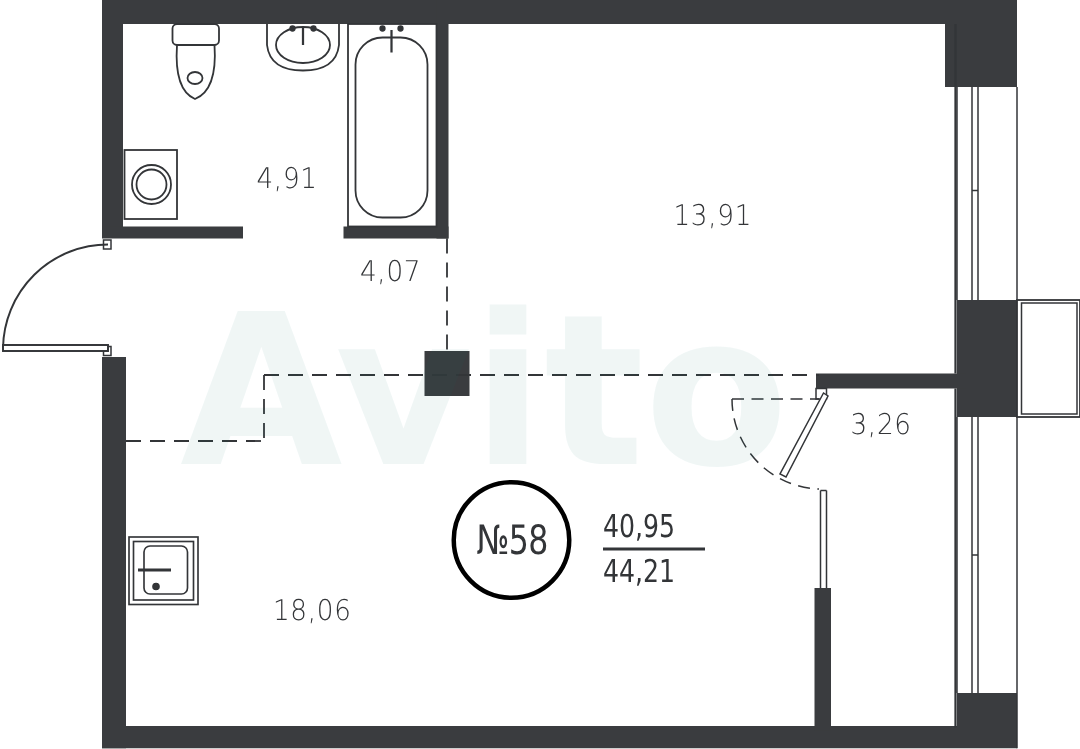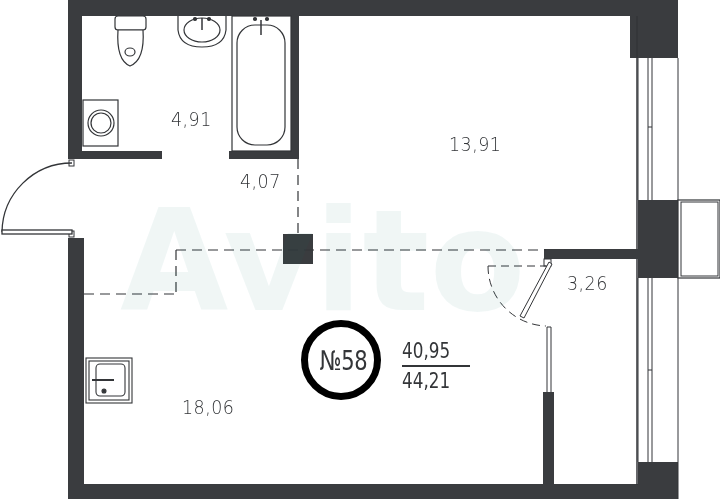--- a/index.html
+++ b/index.html
@@ -1,20 +1,20 @@
 <!DOCTYPE html>
 <html><head>
   <meta charset="utf-8">
   <style>
     html, body { margin: 0; padding: 0; background: #ffffff; }
     body { width: 720px; height: 499px; overflow: hidden; position: relative; font-family: "DejaVu Sans", sans-serif; }
     .plan { position: absolute; left: 0; top: 0; width: 720px; height: 499px; }
     .label { position: absolute; font-family: "DejaVu Sans", sans-serif; color: #333538; font-weight: 300; letter-spacing: 0.5px; white-space: nowrap; }
     .area-label { font-size: 19px; transform: scaleX(0.92); transform-origin: left top; }
-    .apt-badge { position: absolute; left: 301px; top: 320px; width: 80px; height: 80px; border: 7px solid #000000; border-radius: 50%; box-sizing: border-box; display: flex; align-items: center; justify-content: flex-end; }
+    .apt-badge { position: absolute; left: 301px; top: 320px; width: 80px; height: 80px; border: 3px solid #000000; border-radius: 50%; box-sizing: border-box; display: flex; align-items: center; justify-content: center; }
     .apt-number { font-size: 27px; color: #333538; transform: scaleX(0.78); letter-spacing: -0.5px; }
     .area-frac { position: absolute; left: 402px; top: 340px; width: 70px; }
     .frac-top, .frac-bottom { display: block; font-size: 21px; color: #333538; transform: scaleX(0.8); transform-origin: left top; line-height: 22px; }
     .frac-line { height: 1.5px; background: #333538; width: 68px; margin: 3px 0 3px 0; }
     .watermark { position: absolute; left: 120px; top: 180px; opacity: 0.06; pointer-events: none; }
   </style>
 </head>
 <body>
 
 <svg class="plan" viewBox="0 0 720 499" width="720" height="499" xmlns="http://www.w3.org/2000/svg">

